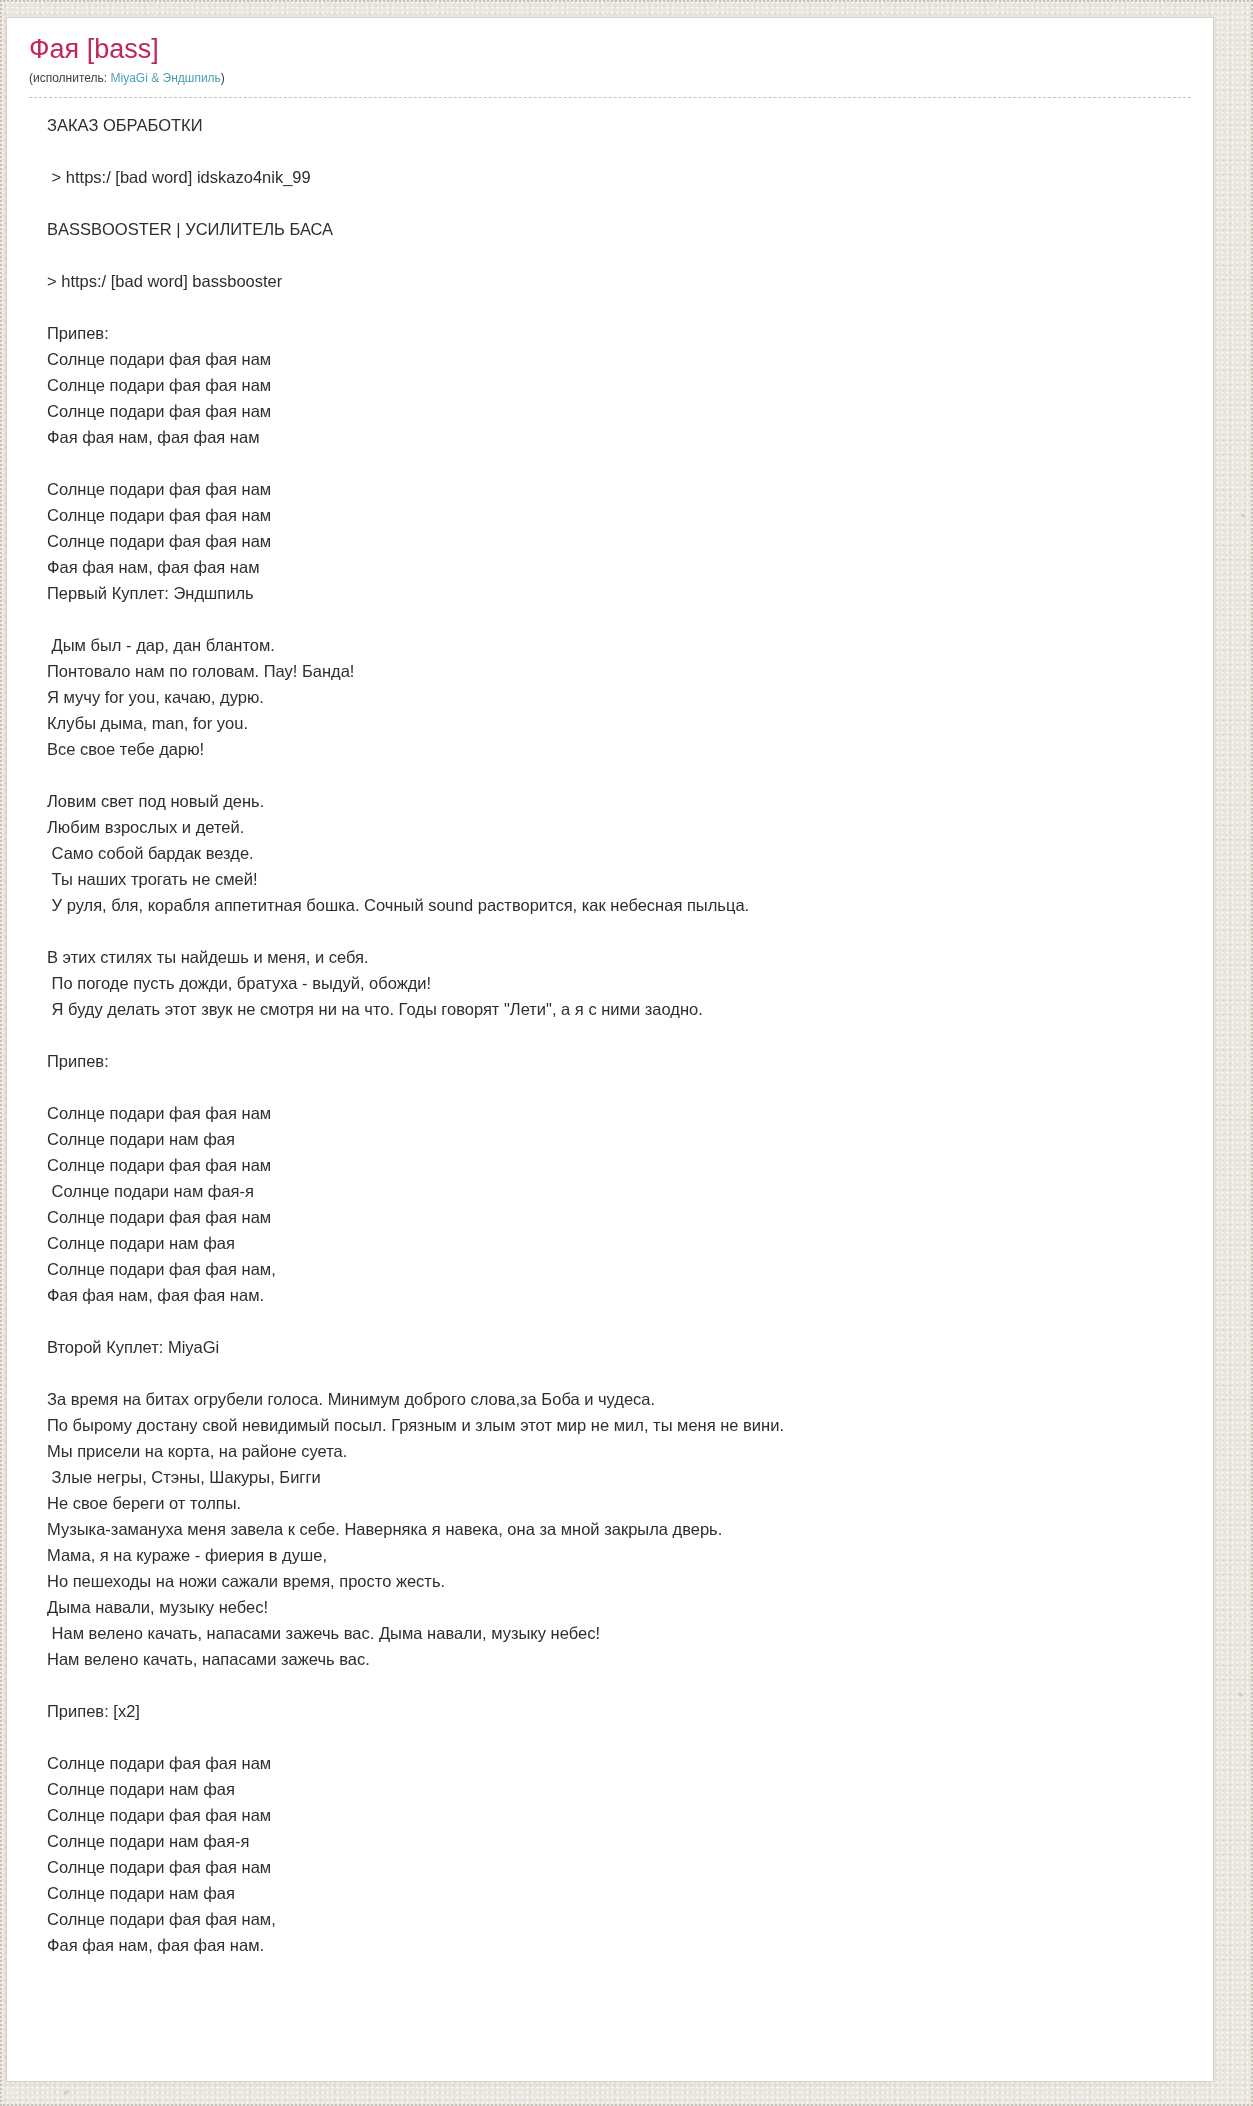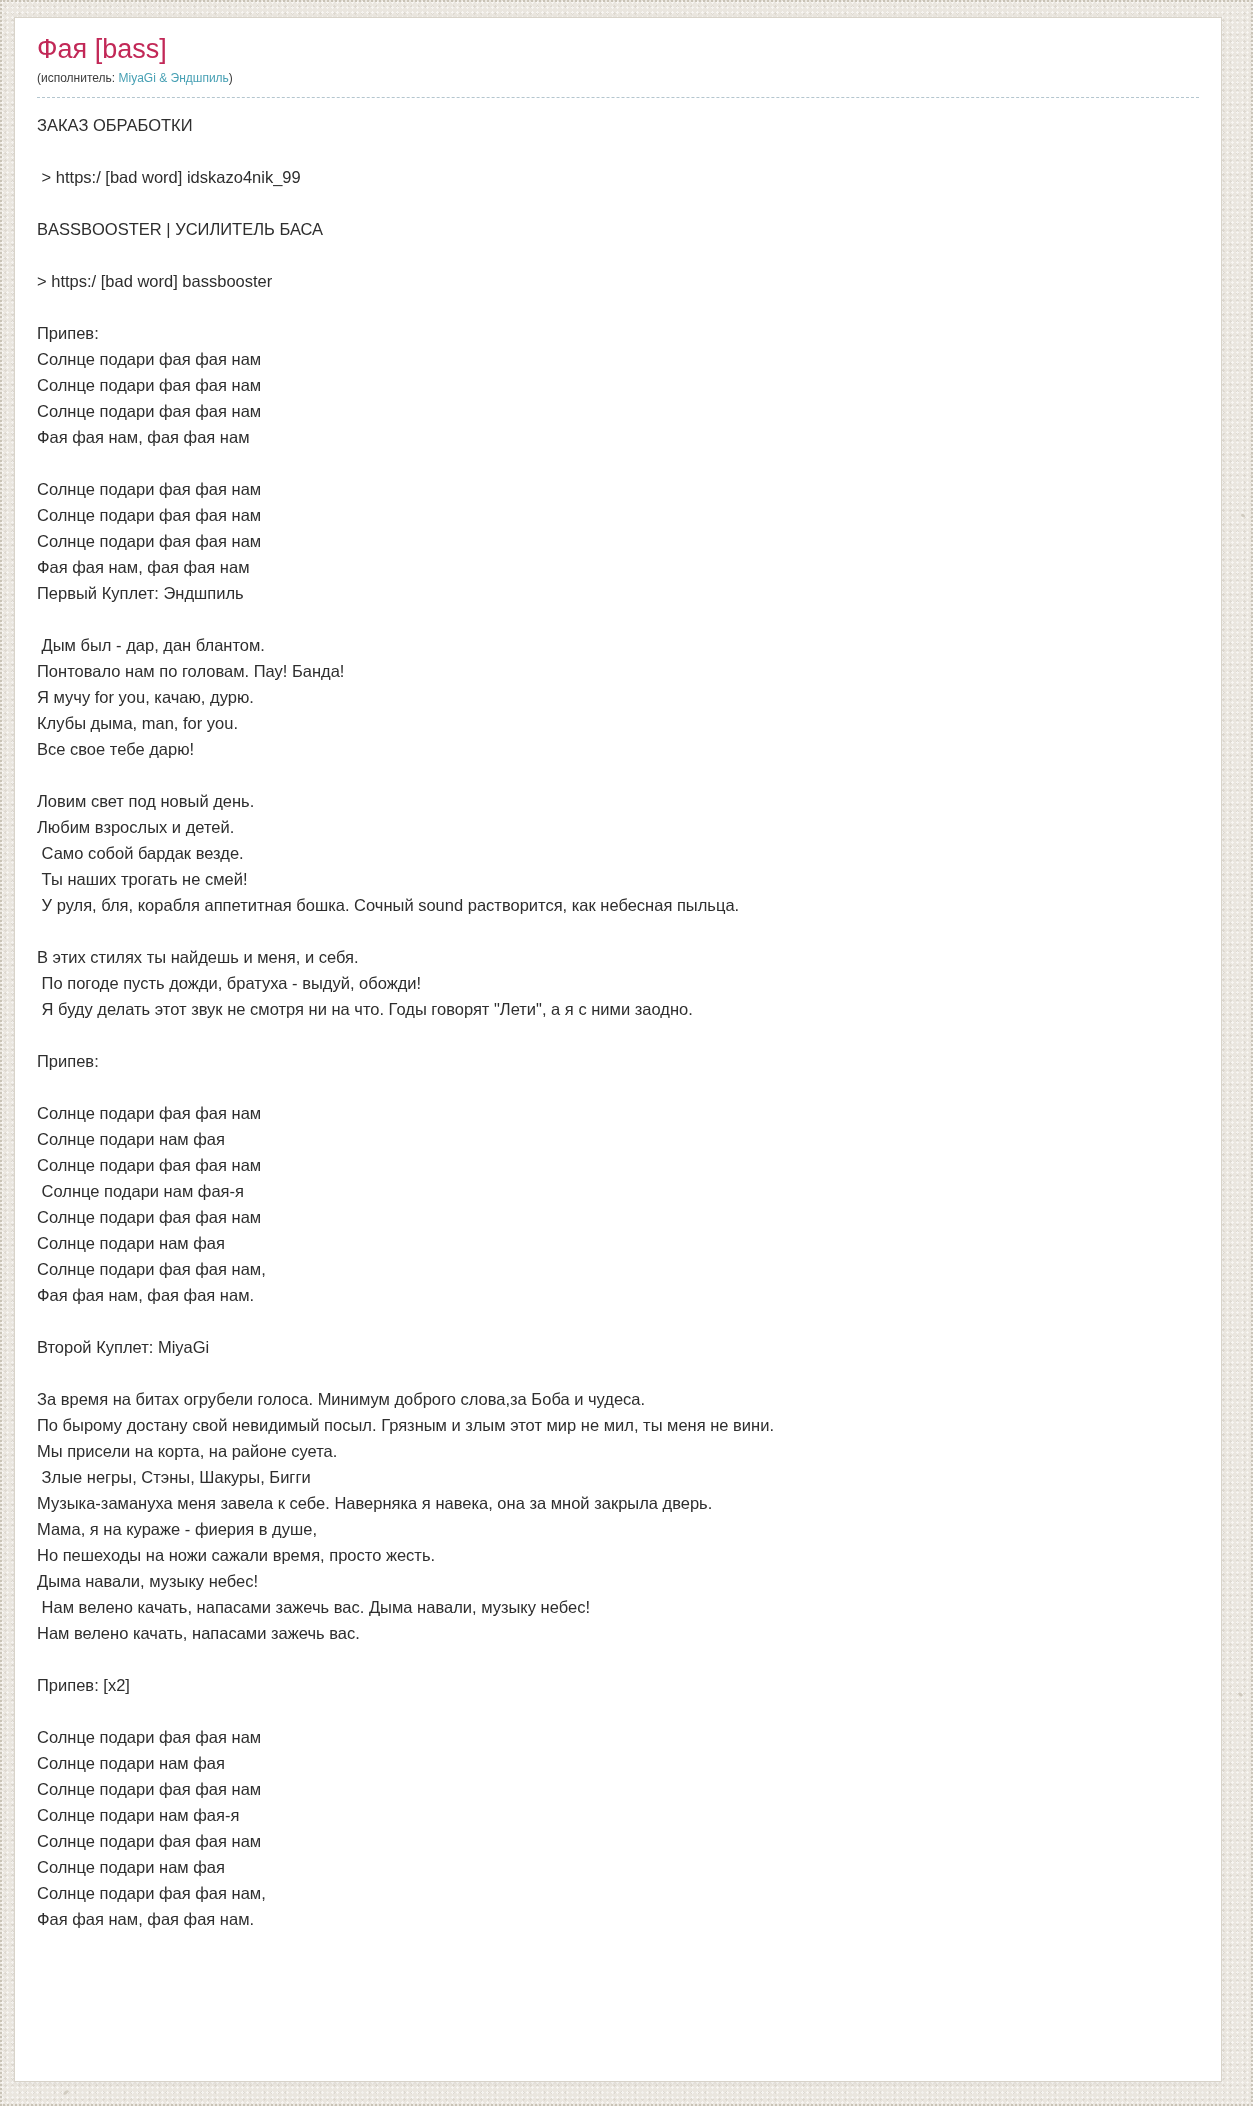--- a/index.html
+++ b/index.html
@@ -24,21 +24,21 @@
     background-size:5px 5px,7px 7px;
     background-position:0 0,2px 3px;
   }
   .page-frame{
     position:absolute;inset:0;
     border:2px dotted var(--c-frame);
     box-sizing:border-box;
     pointer-events:none;
   }
   .content-box{
-    position:absolute;left:14px;top:17px;width:1208px;min-height:2065px;
+    position:absolute;left:6px;top:17px;width:1208px;min-height:2065px;
     box-sizing:border-box;
     background:var(--c-content_bg);
     border:1px solid var(--c-box_border);
     box-shadow:0 1px 4px rgba(0,0,0,.06);
     padding:14px 22px 20px 22px;
   }
   .song-title{
     margin:0;
     font-size:27px;line-height:34px;font-weight:400;
     color:var(--c-title);
@@ -52,20 +52,21 @@
   }
   .artist-link{
     color:var(--c-link);
     text-decoration:none;
     cursor:pointer;
   }
   .lyrics{
     margin-top:14px;
     font-size:16.5px;line-height:26px;
     color:var(--c-text);
+    margin-left:18px;
   }
   .lyric-line{
     white-space:pre;
     min-height:26px;
   }
   .speck{position:absolute;border-radius:50%;background:#b9b2a4;opacity:.55;}
   .speck-1{width:4px;height:3px;right:8px;top:514px;transform:rotate(30deg);}
   .speck-2{width:5px;height:3px;right:10px;top:1693px;transform:rotate(40deg);}
   .speck-3{width:6px;height:3px;left:63px;top:2091px;transform:rotate(-35deg);}
 </style>
@@ -129,20 +130,21 @@
       <div class="lyric-line">Солнце подари нам фая</div>
       <div class="lyric-line">Солнце подари фая фая нам,</div>
       <div class="lyric-line">Фая фая нам, фая фая нам.</div>
       <div class="lyric-line"> </div>
       <div class="lyric-line">Второй Куплет: MiyaGi</div>
       <div class="lyric-line"> </div>
       <div class="lyric-line">За время на битах огрубели голоса. Минимум доброго слова,за Боба и чудеса.</div>
       <div class="lyric-line">По бырому достану свой невидимый посыл. Грязным и злым этот мир не мил, ты меня не вини.</div>
       <div class="lyric-line">Мы присели на корта, на районе суета.</div>
       <div class="lyric-line"> Злые негры, Стэны, Шакуры, Бигги</div>
+      <div class="lyric-line">Не свое береги от толпы.</div>
       <div class="lyric-line">Музыка-замануха меня завела к себе. Наверняка я навека, она за мной закрыла дверь.</div>
       <div class="lyric-line">Мама, я на кураже - фиерия в душе,</div>
       <div class="lyric-line">Но пешеходы на ножи сажали время, просто жесть.</div>
       <div class="lyric-line">Дыма навали, музыку небес!</div>
       <div class="lyric-line"> Нам велено качать, напасами зажечь вас. Дыма навали, музыку небес!</div>
       <div class="lyric-line">Нам велено качать, напасами зажечь вас.</div>
       <div class="lyric-line"> </div>
       <div class="lyric-line">Припев: [x2]</div>
       <div class="lyric-line"> </div>
       <div class="lyric-line">Солнце подари фая фая нам</div>

